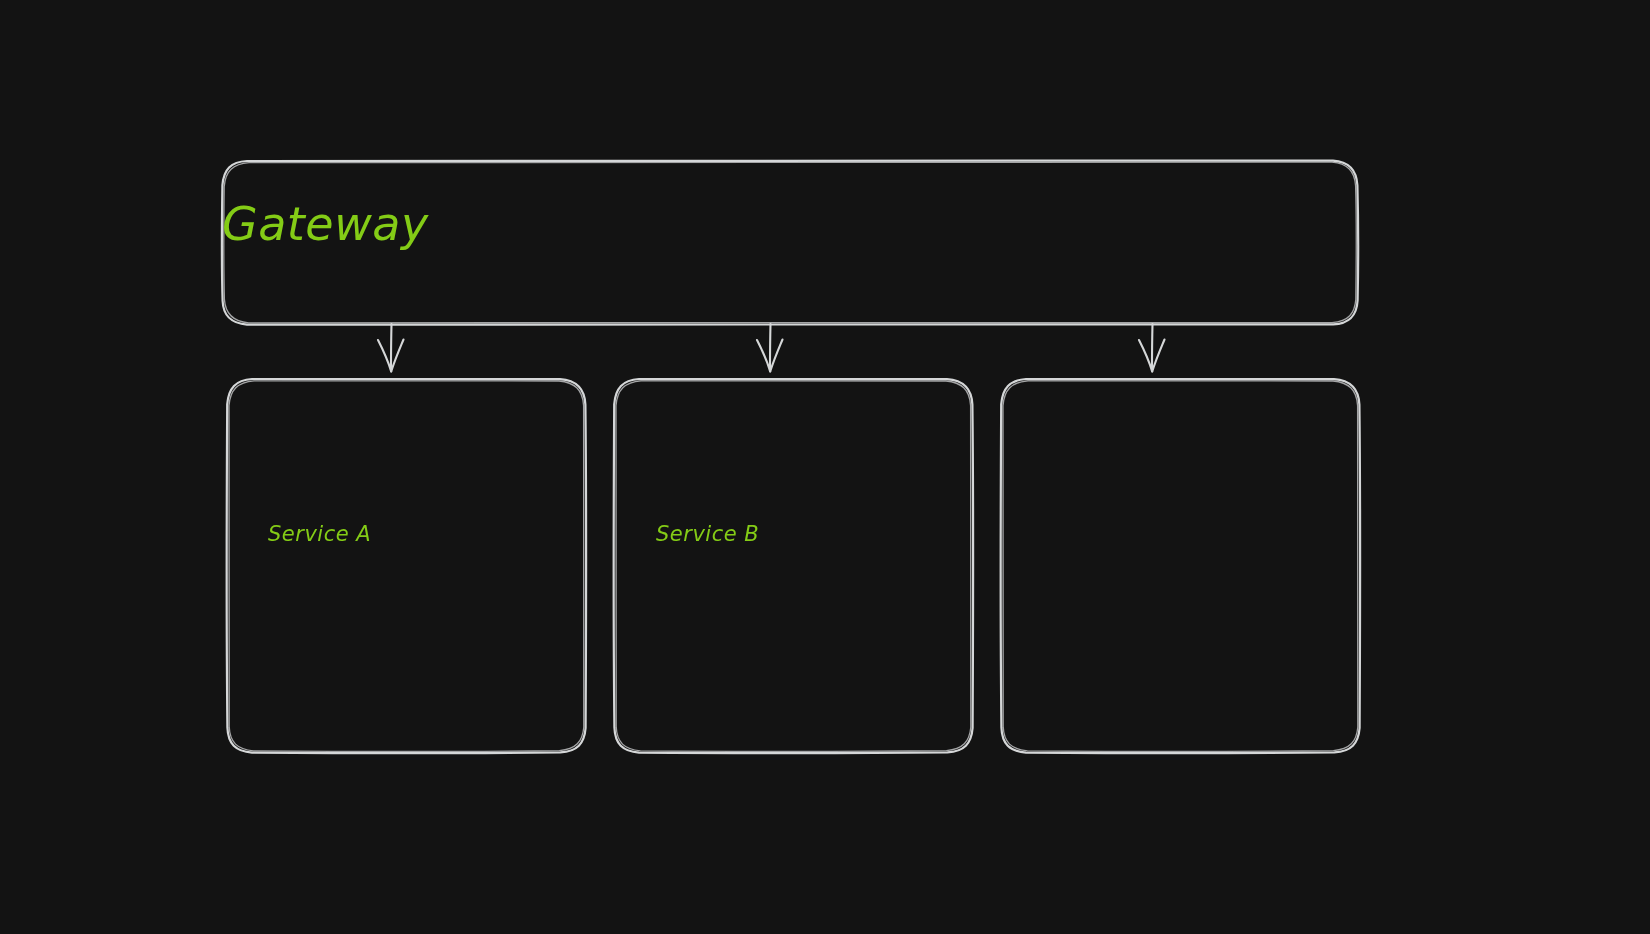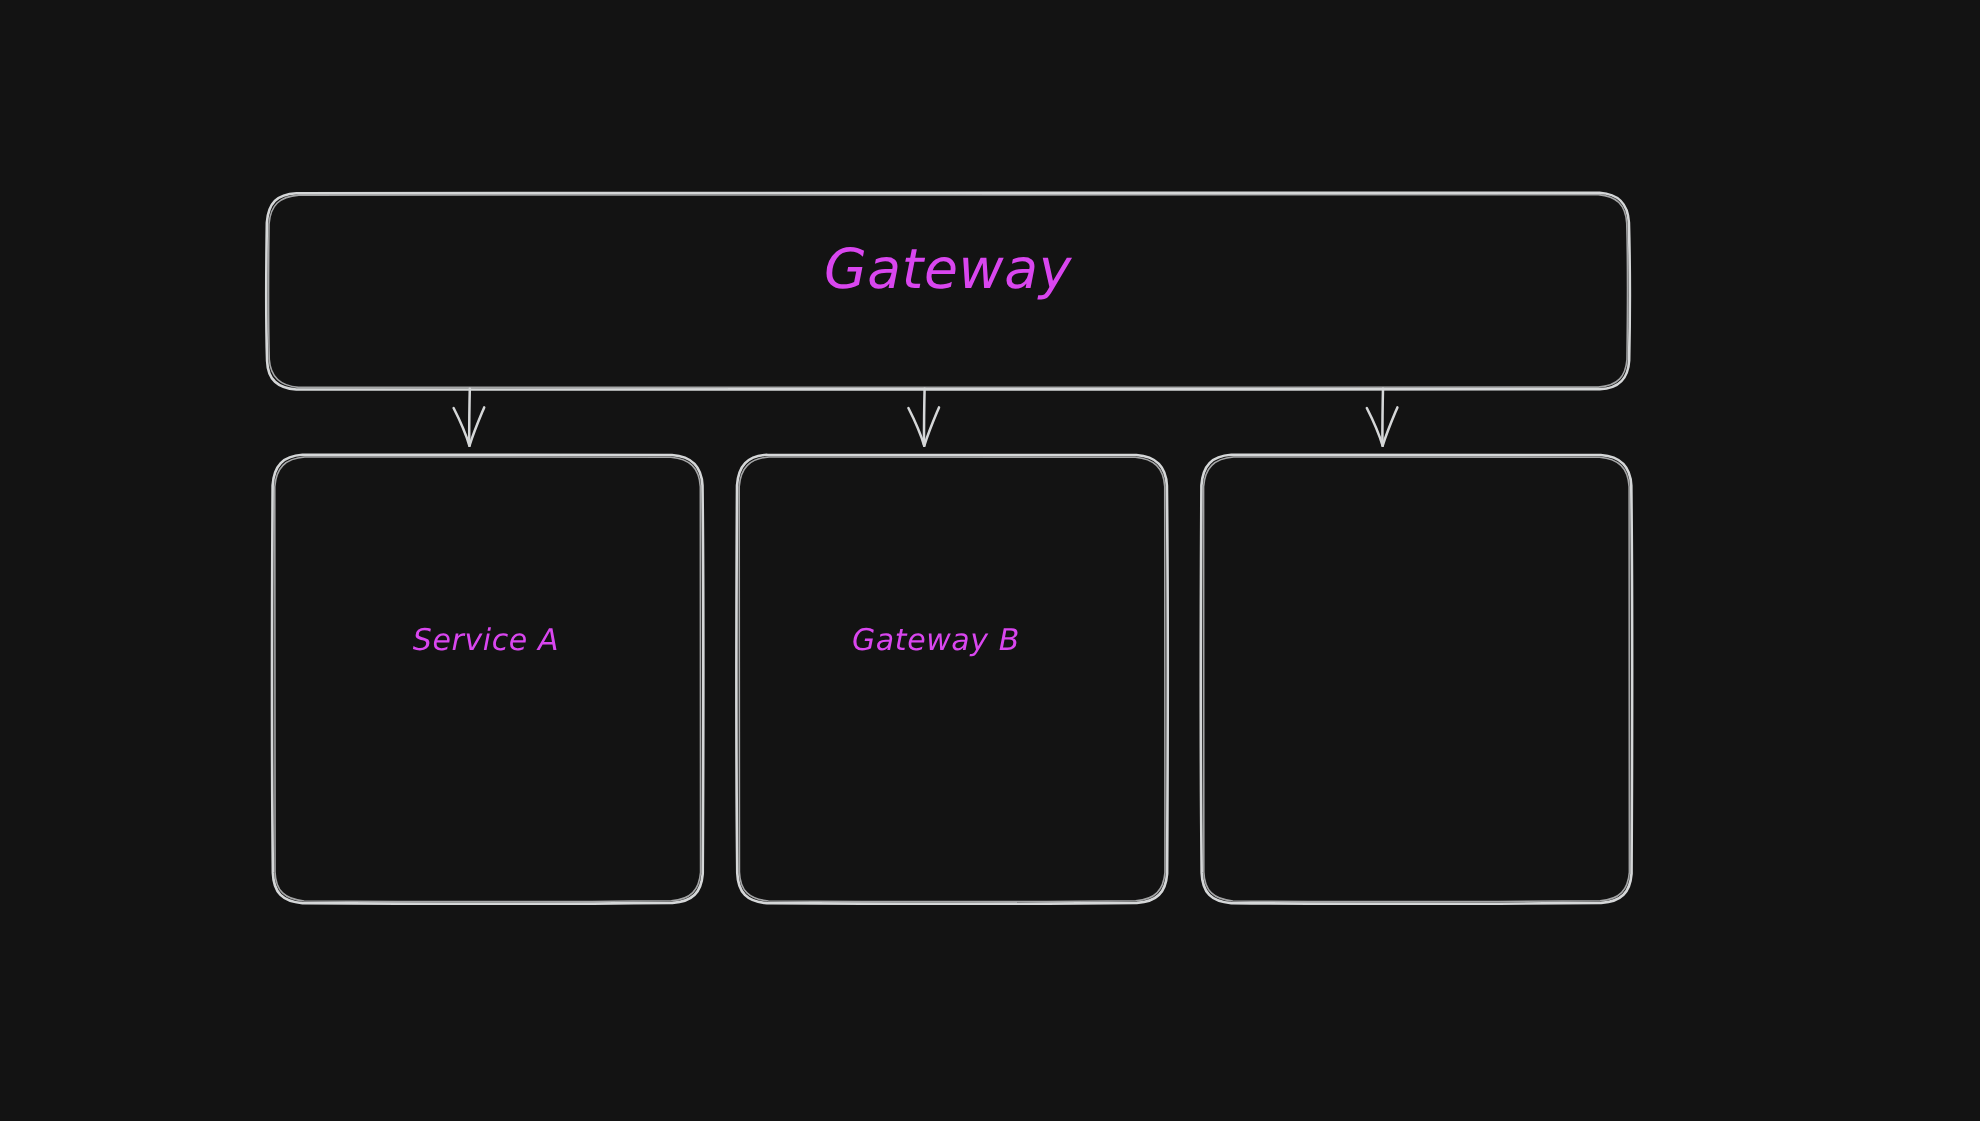--- a/index.html
+++ b/index.html
@@ -17,40 +17,41 @@
   }
   .diagram-svg {
     position: absolute;
     left: 0;
     top: 0;
     width: 1650px;
     height: 934px;
   }
   .node-label {
     position: absolute;
-    color: #d946ef;
+    color: #84cc16;
     font-family: "DejaVu Sans", sans-serif;
     font-style: italic;
     font-weight: 400;
     letter-spacing: 0.5px;
     white-space: nowrap;
-    text-align: center;
+    text-align: left;
     user-select: none;
     pointer-events: none;
   }
   .label-gateway {
     left: 222px;
     top: 196px;
     width: 1136px;
     font-size: 46px;
     line-height: 56px;
   }
   .label-service {
-    font-size: 25px;
+    font-size: 21px;
     line-height: 32px;
+    padding-left: 40px;
   }
   .label-svc-a { left: 228px; top: 518px; width: 354px; }
   .label-svc-b { left: 616px; top: 518px; width: 328px; }
   .label-svc-c { left: 986px; top: 518px; width: 354px; }
 </style>
 </head>
 <body>
 
 <div id="canvas">
 
@@ -149,16 +150,16 @@
       <path d="M 1139 340 C 1143.4 348.6, 1148 357.6, 1152.2 371.5" fill="none" stroke="#d5d7d8" stroke-width="2.1" stroke-linecap="round"></path>
       <path d="M 1164.5 339.5 C 1160.8 348.4, 1156.6 357.8, 1152.2 371.5" fill="none" stroke="#d5d7d8" stroke-width="2.1" stroke-linecap="round"></path>
     </g>
 
   </svg>
 
   <div class="node-label label-gateway">Gateway</div>
 
   <div class="node-label label-service label-svc-a">Service A</div>
 
-  <div class="node-label label-service label-svc-b">Gateway B</div>
+  <div class="node-label label-service label-svc-b">Service B</div>
 
 
 </div>
 
 </body></html>

